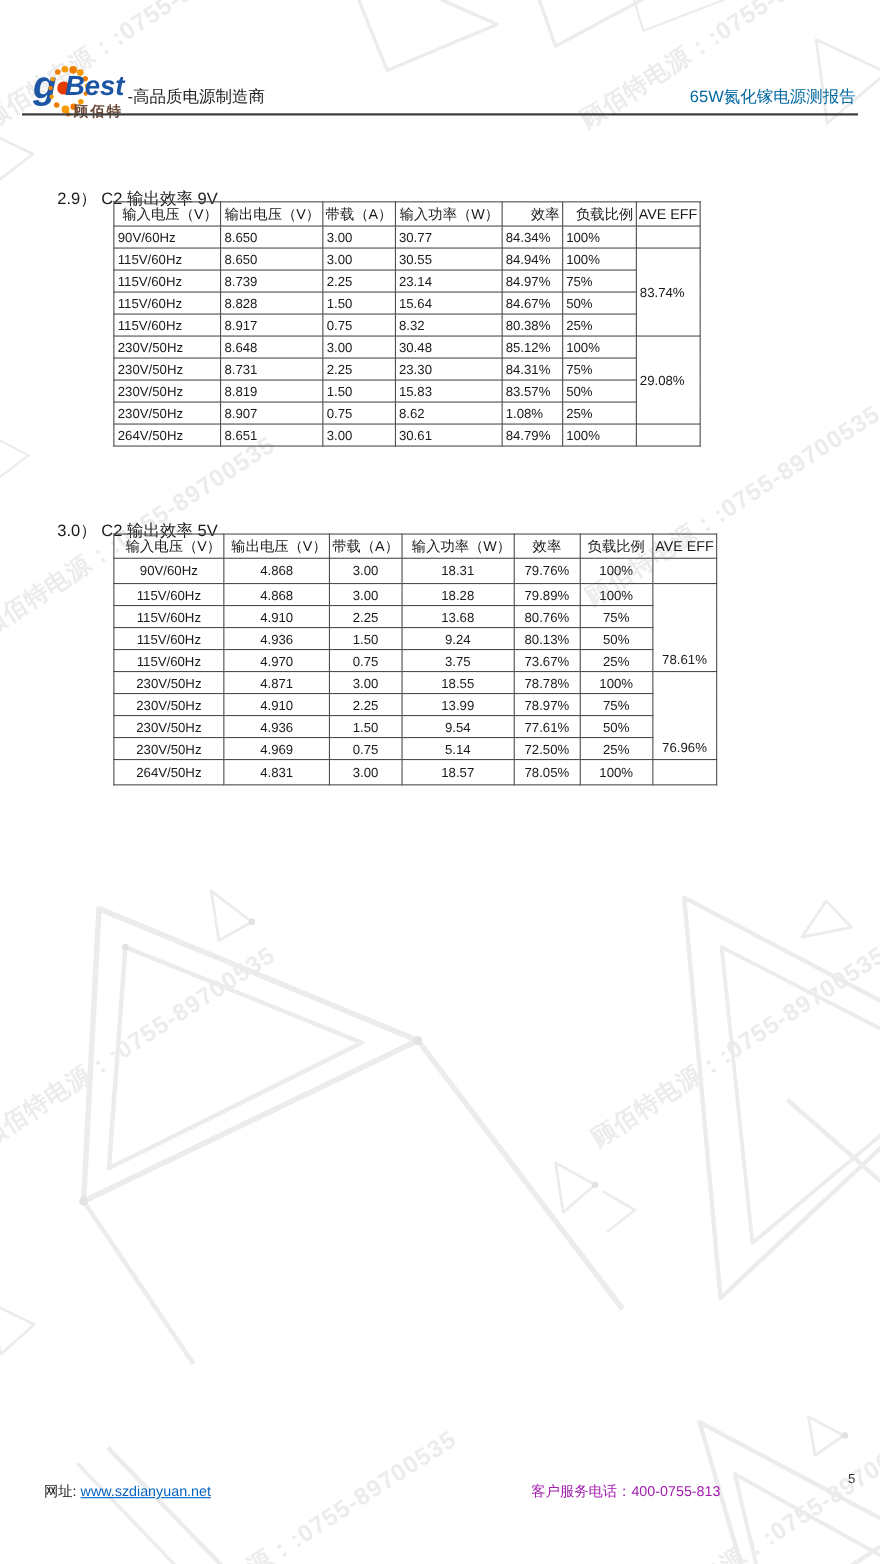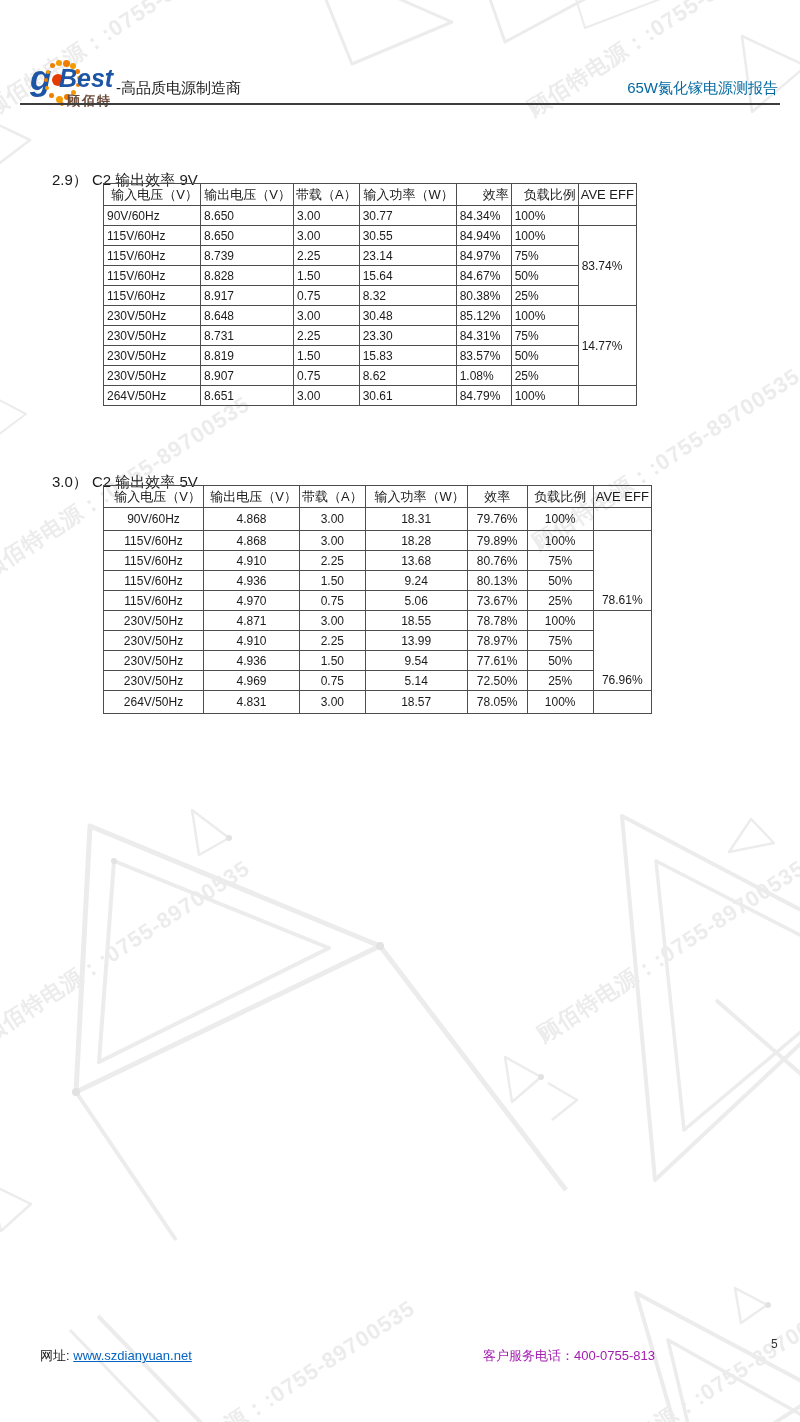--- a/index.html
+++ b/index.html
@@ -188,21 +188,21 @@
             <td>80.38%</td>
             <td>25%</td>
           </tr>
           <tr>
             <td>230V/50Hz</td>
             <td>8.648</td>
             <td>3.00</td>
             <td>30.48</td>
             <td>85.12%</td>
             <td>100%</td>
-            <td rowspan="4" class="ave">14.77%</td>
+            <td rowspan="4" class="ave">29.08%</td>
           </tr>
           <tr>
             <td>230V/50Hz</td>
             <td>8.731</td>
             <td>2.25</td>
             <td>23.30</td>
             <td>84.31%</td>
             <td>75%</td>
           </tr>
           <tr>
@@ -287,21 +287,21 @@
             <td>4.936</td>
             <td>1.50</td>
             <td>9.24</td>
             <td>80.13%</td>
             <td>50%</td>
           </tr>
           <tr>
             <td>115V/60Hz</td>
             <td>4.970</td>
             <td>0.75</td>
-            <td>5.06</td>
+            <td>3.75</td>
             <td>73.67%</td>
             <td>25%</td>
           </tr>
           <tr>
             <td>230V/50Hz</td>
             <td>4.871</td>
             <td>3.00</td>
             <td>18.55</td>
             <td>78.78%</td>
             <td>100%</td>

